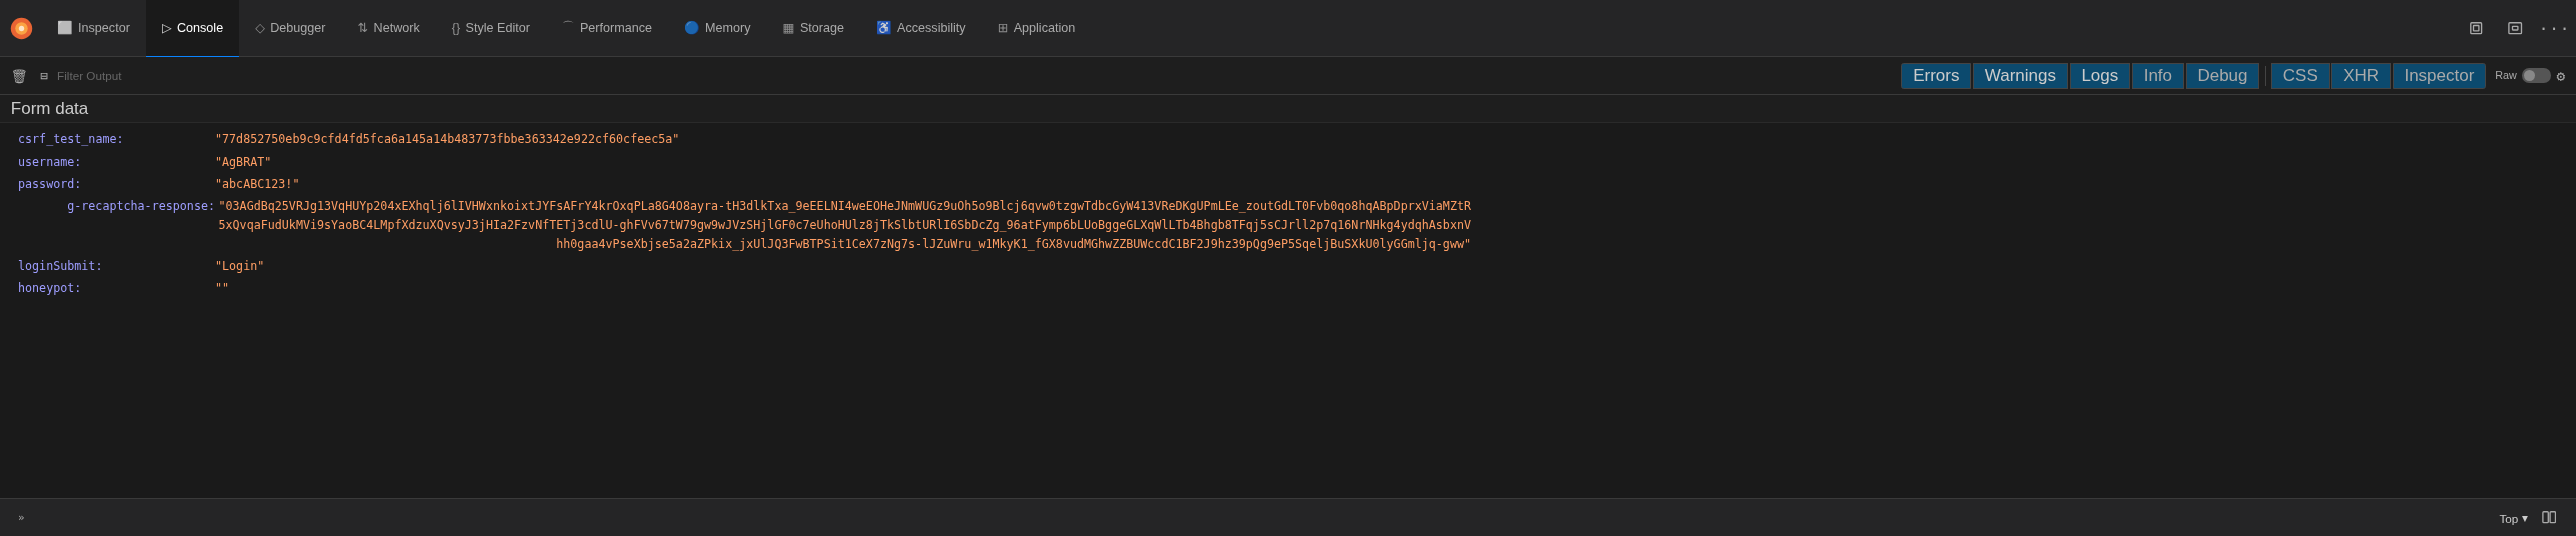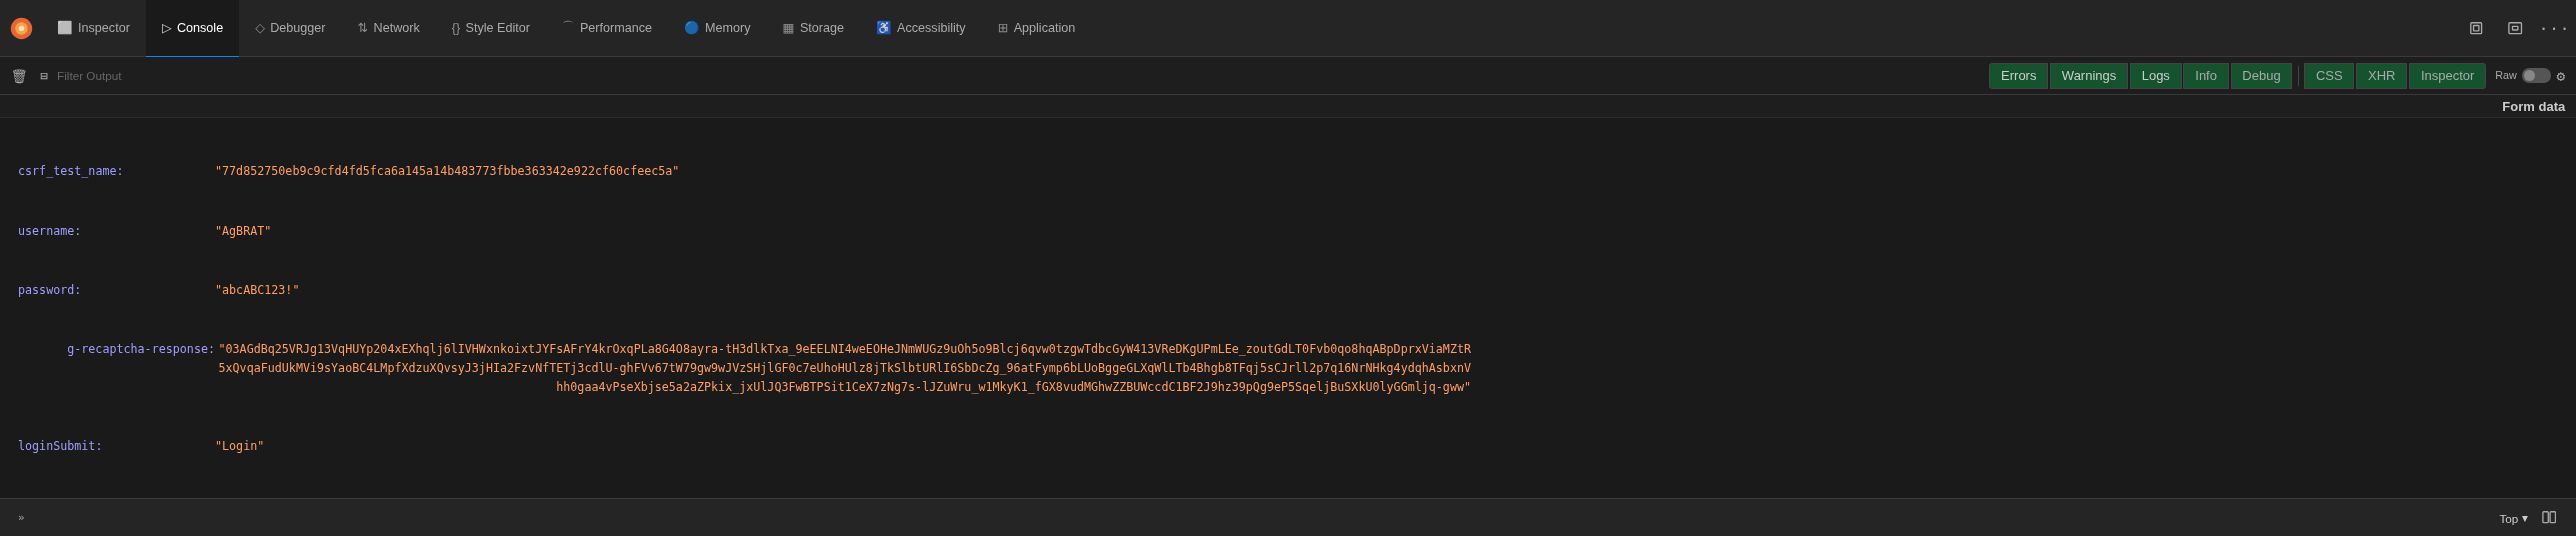--- a/index.html
+++ b/index.html
@@ -106,24 +106,24 @@
     }
     .filter-input::placeholder { color: #666; }
 
     .toolbar-right {
       display: flex;
       align-items: center;
       gap: 1.8px;
     }
     .filter-btn {
       padding: 2.7px 10.8px;
-      background: #14532d;
+      background: #0c4a6e;
       border: 0.9px solid #444;
       color: #ccc;
-      font-size: 13px;
+      font-size: 17px;
       font-family: sans-serif;
       cursor: pointer;
       height: 26px;
       border-radius: 0;
     }
     .filter-btn:first-child { border-radius: 2.7px 0 0 2.7px; }
     .filter-btn:last-of-type { border-radius: 0 2.7px 2.7px 0; }
     .filter-btn.info { color: #aaa; }
     .filter-btn.debug { color: #aaa; }
     .filter-btn.css-btn { color: #aaa; }
@@ -177,38 +177,36 @@
     .main-content {
       background: #1a1a1a;
       height: calc(536px - 57px - 38px - 38px);
       overflow-y: auto;
       padding: 0;
     }
 
     .section-header {
       padding: 3.6px 10.8px;
       color: #ccc;
-      font-size: 13px;
-      font-family: sans-serif;
-      font-weight: bold;
+      font-size: 17px;
+      font-family: sans-serif;
+      font-weight: normal;
       border-bottom: 0.9px solid #2a2a2a;
       background: #1e1e1e;
-      text-align: right;
     }
 
     .form-data {
       padding: 5.4px 0;
     }
 
     .data-row {
       display: flex;
       padding: 1.8px 18px;
       line-height: 1.6;
       font-size: 11.7px;
-      margin-top: 37px;
     }
     .data-key {
       color: #9e9eff;
       min-width: 197px;
       flex-shrink: 0;
     }
     .data-value {
       color: #ff9e64;
     }
     .data-value.string {

